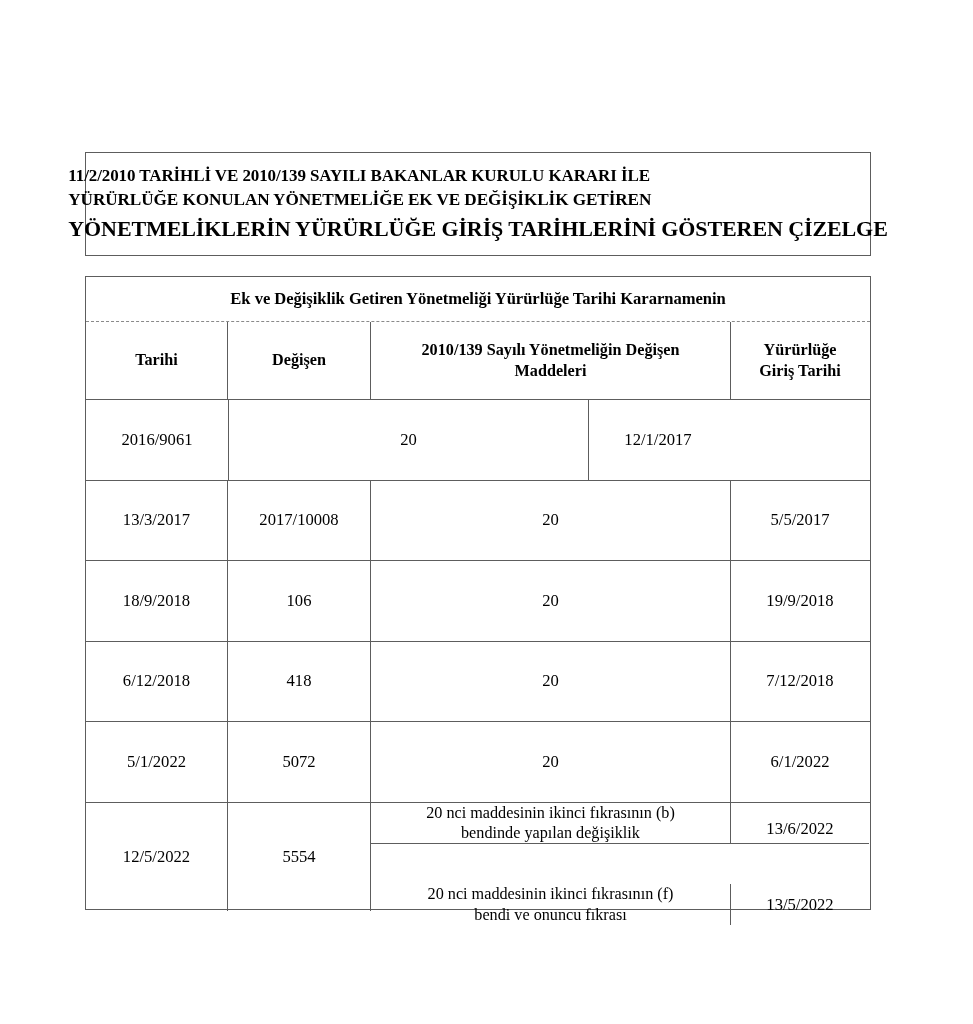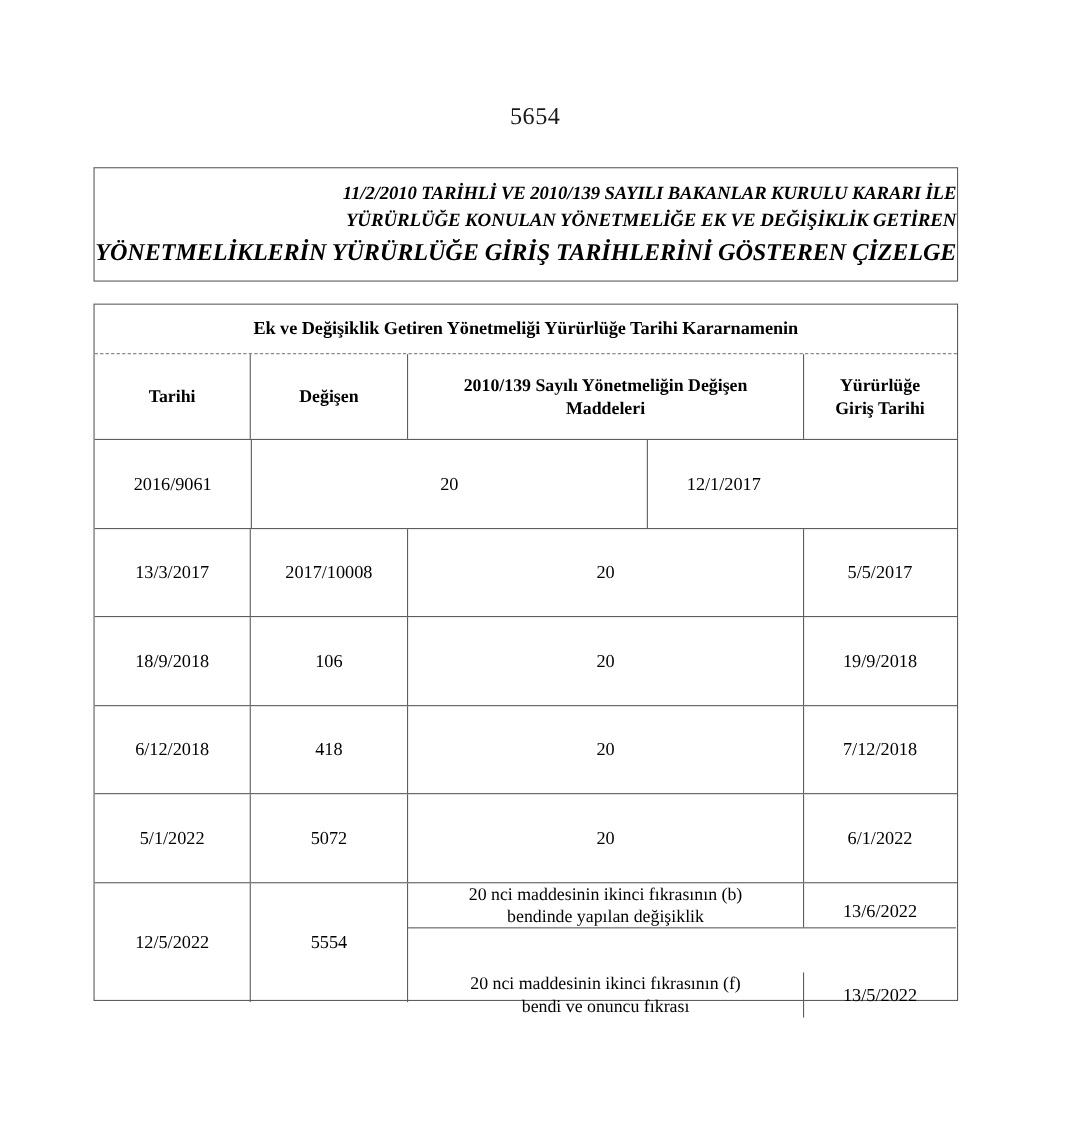--- a/index.html
+++ b/index.html
@@ -43,27 +43,26 @@
     width: 786px;
     height: 104px;
     box-sizing: border-box;
     border: 1.4px solid #5d5d5d;
     background: #ffffff;
     display: flex;
     align-items: center;
     justify-content: center;
   }
   .title-text {
-    text-align: right;
+    text-align: left;
     font-weight: bold;
     font-size: 17.2px;
     line-height: 1.42;
     letter-spacing: -0.1px;
     padding: 0 8px;
-    font-style: italic;
   }
   .title-text .tl {
     display: block;
     white-space: nowrap;
   }
   .title-text .tl:nth-child(1) { font-size: 17.0px; }
   .title-text .tl:nth-child(2) { font-size: 17.2px; }
   .title-text .tl:nth-child(3) { font-size: 22px; }
 
   
@@ -207,21 +206,20 @@
     padding: 0 6px 6px 6px;
   }
   .sub-row.first .sub-date { align-items: center; padding-bottom: 0; padding-top: 12px; }
   .sub-row.second .sub-date { align-items: center; padding-bottom: 0; }
 </style>
 </head>
 <body>
 
 <div class="page">
 
-  <div class="page-number">5654</div>
 
   <div class="title-box">
     <div class="title-text">
       <span class="tl">11/2/2010 TARİHLİ VE 2010/139 SAYILI BAKANLAR KURULU KARARI İLE</span>
       <span class="tl">YÜRÜRLÜĞE KONULAN YÖNETMELİĞE EK VE DEĞİŞİKLİK GETİREN</span>
       <span class="tl">YÖNETMELİKLERİN YÜRÜRLÜĞE GİRİŞ TARİHLERİNİ GÖSTEREN ÇİZELGE</span>
     </div>
   </div>
 
   <div class="table-box">

